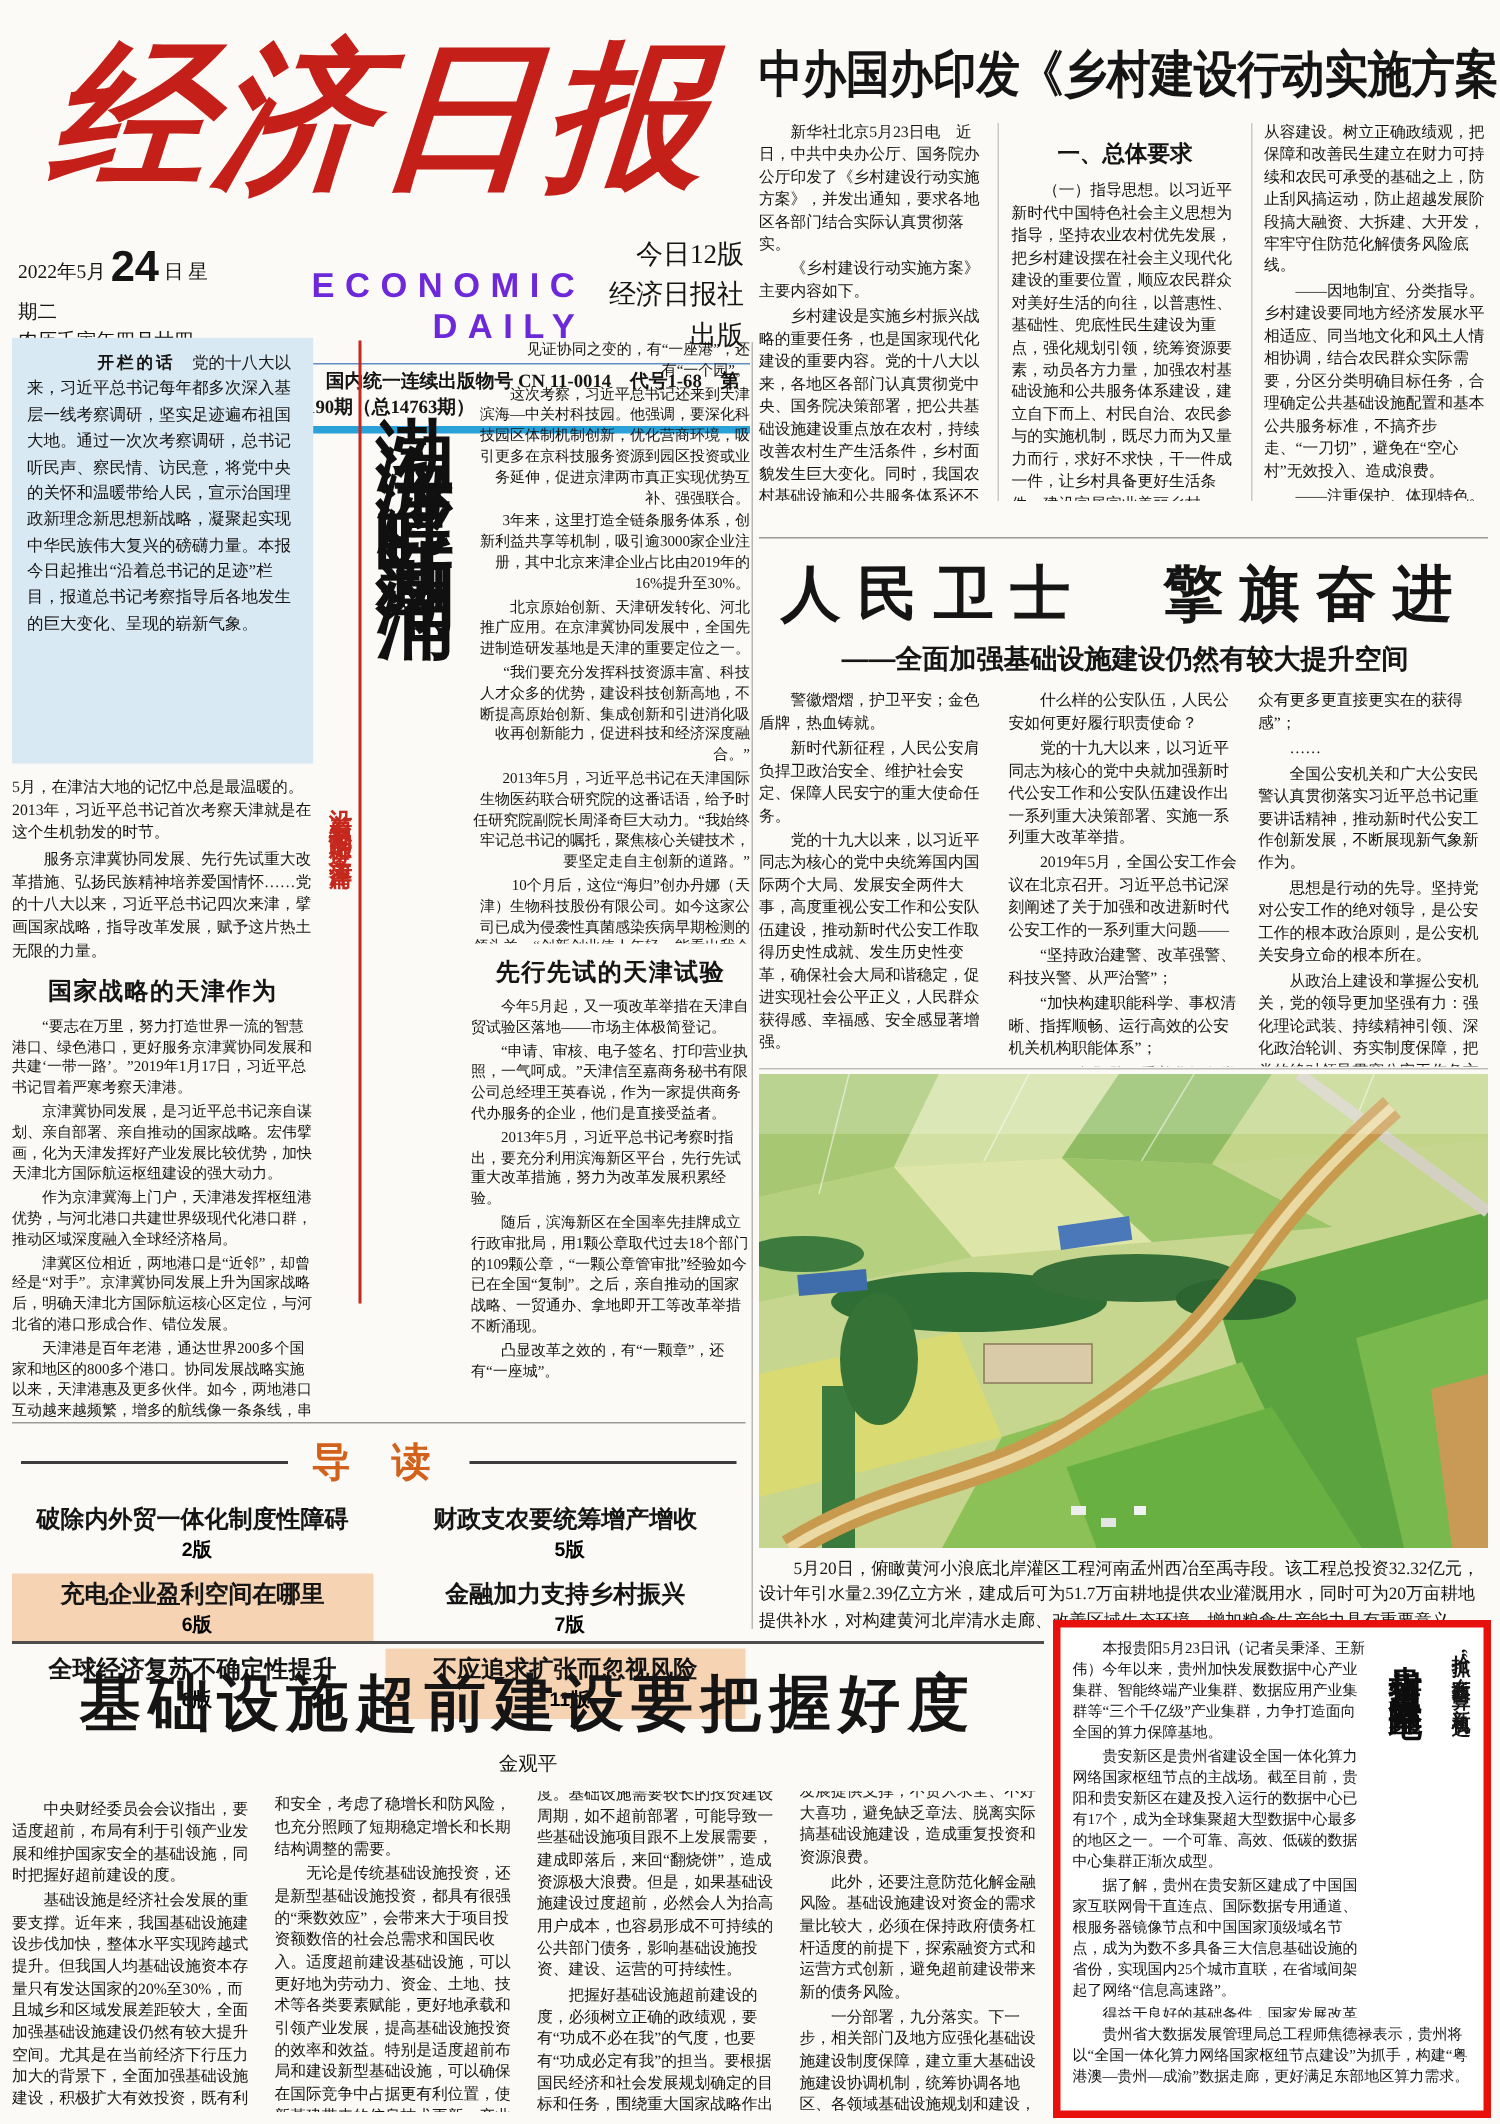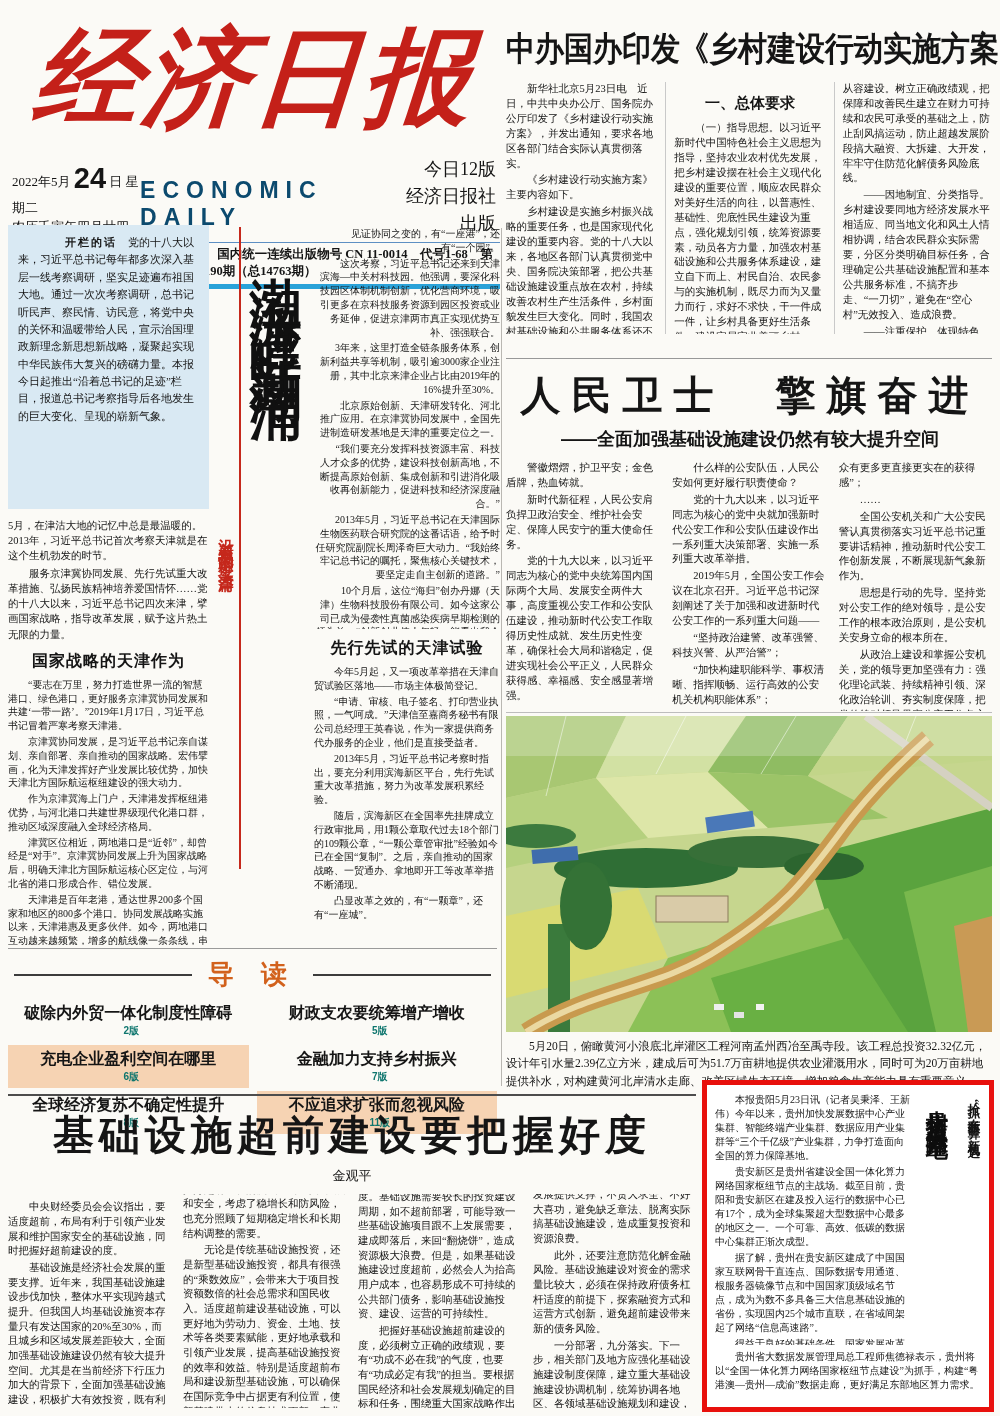--- a/index.html
+++ b/index.html
@@ -11,21 +11,21 @@
   .abs{position:absolute;}
 
   
   .masthead{left:8px;top:4px;width:492px;height:208px;}
   .logo{text-align:center;font-size:106px;line-height:146px;height:150px;font-weight:900;
         font-style:italic;color:#c42019;letter-spacing:4px;transform:skewX(-4deg);
         font-family:"DejaVu Serif",serif;}
   .mh-row{display:flex;justify-content:space-between;align-items:flex-end;padding:0 4px;margin-top:2px;}
   .mh-date{font-size:13px;line-height:1.45;}
   .mh-date .big{font-size:29px;font-weight:bold;font-family:"Liberation Sans",sans-serif;vertical-align:-2px;}
-  .mh-eng{font-size:23px;letter-spacing:7px;font-weight:600;font-family:"Liberation Sans",sans-serif;color:#0c4a6e;padding-bottom:6px;}
+  .mh-eng{font-size:23px;letter-spacing:7px;font-weight:600;font-family:"Liberation Sans",sans-serif;color:#6d28d9;padding-bottom:6px;text-align:right;}
   .mh-right{font-size:18px;text-align:right;line-height:1.5;}
   .info-bar{margin-top:5px;border-top:1px solid #5d8fc3;border-bottom:5px solid #2aa2d8;
             padding:3px 0 4px;text-align:center;font-size:12.5px;font-weight:bold;}
 
   
   .v-divider{left:501px;top:228px;width:1px;height:858px;background:#b9b7b2;}
 
   
   .bohai{left:8px;top:225px;width:492px;height:720px;}
   .bo-left{position:absolute;left:0;top:0;width:201px;height:720px;overflow:hidden;}
@@ -50,21 +50,21 @@
   
   .daodu{left:8px;top:948px;width:489px;height:140px;border-top:1px solid #9a9a9a;padding-top:4px;}
   .daodu-head{display:flex;align-items:center;gap:16px;margin:4px 6px 7px;}
   .daodu-head .line{flex:1;height:2px;background:#3c3c3c;}
   .daodu-title{font-size:26px;font-weight:900;color:#d2611c;letter-spacing:10px;
                font-family:"Liberation Sans",sans-serif;}
   .daodu-grid{display:grid;grid-template-columns:1fr 1fr;gap:3px 8px;}
   .d-item{display:flex;justify-content:space-between;align-items:center;
           font-size:16px;font-weight:bold;font-family:"Liberation Sans",sans-serif;
           padding:4px 8px;white-space:nowrap;flex-direction:column;}
-  .d-item .pg{color:#0f766e;font-size:10px;margin-left:6px;}
+  .d-item .pg{color:#000000;font-size:13px;margin-left:6px;}
   .d-item.hl{background:#f6d3b3;}
 
   .section-rule{left:8px;top:1094px;width:688px;height:2px;background:#4d4d4d;}
 
   
   .rural{left:506px;top:30px;width:488px;height:324px;}
   .rural h1{margin:0 0 12px;text-align:center;font-size:29px;font-weight:900;white-space:nowrap;
             font-family:"Liberation Sans",sans-serif;letter-spacing:0;transform:scaleY(1.15);}
   .rural-cols{display:flex;height:252px;overflow:hidden;font-size:10.5px;line-height:1.42;}
   .rural-cols .col{flex:1;overflow:hidden;}

